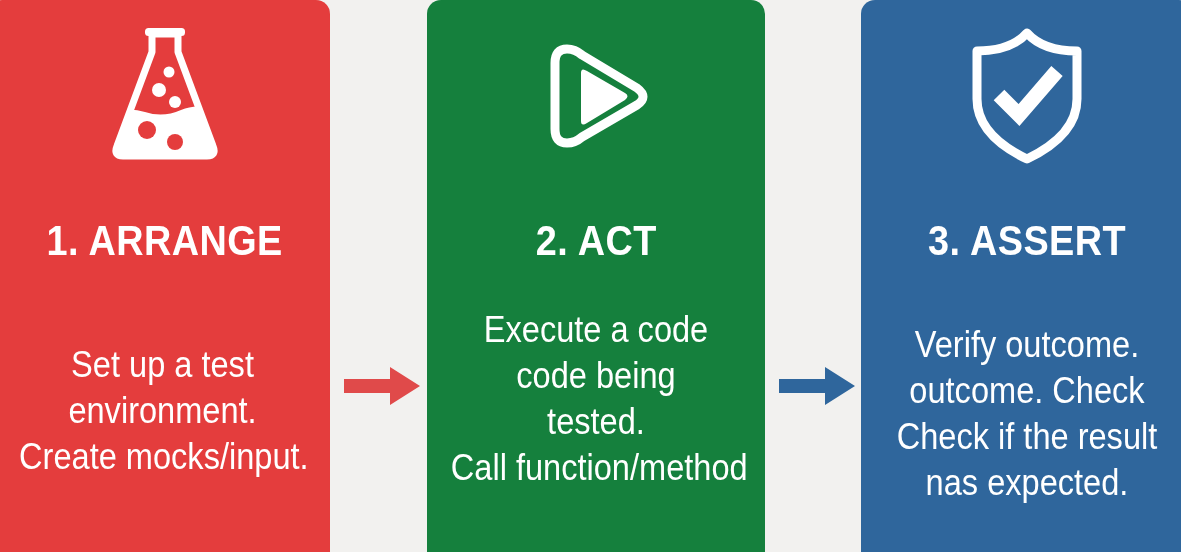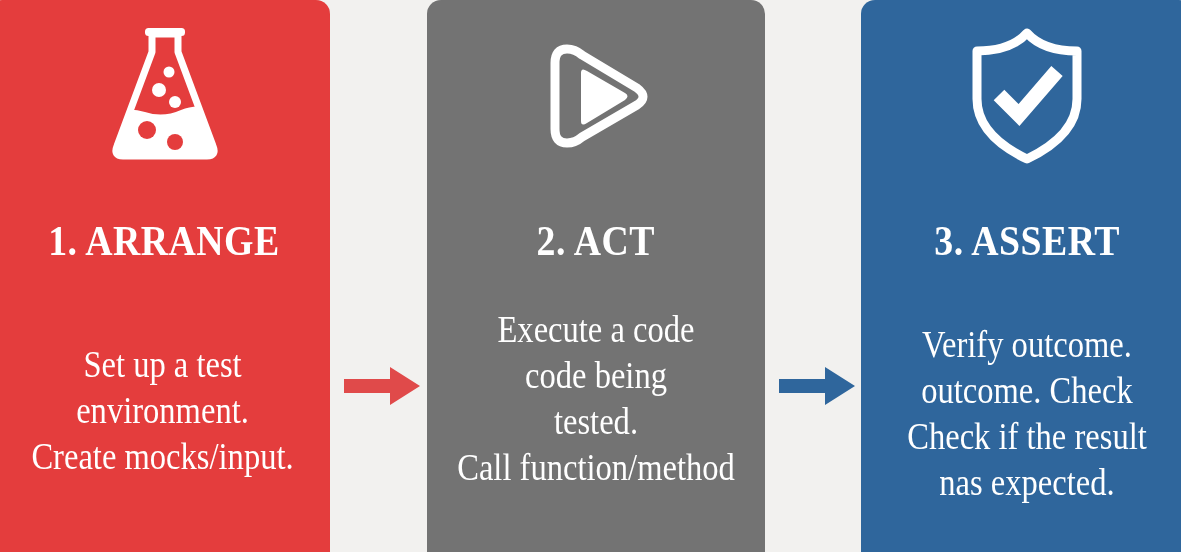--- a/index.html
+++ b/index.html
@@ -6,35 +6,35 @@
     margin: 0;
     padding: 0;
     background: #f2f1ef;
   }
   #stage {
     position: relative;
     width: 1181px;
     height: 552px;
     background: #f2f1ef;
     overflow: hidden;
-    font-family: Liberation Serif, serif;
+    font-family: Liberation Sans, sans-serif;
   }
 
   .panel {
     position: absolute;
     top: 0;
     height: 552px;
     border-radius: 14px 14px 0 0;
     box-sizing: border-box;
     display: flex;
     flex-direction: column;
     align-items: center;
   }
   .panel-arrange { left: -12px; width: 342px; background: #e43d3d; }
-  .panel-act     { left: 427px;  width: 338px; background: #737373; }
+  .panel-act     { left: 427px;  width: 338px; background: #15803d; }
   .panel-assert  { left: 861px;  width: 332px; background: #2f669c; }
 
   .icon-wrap {
     margin-top: 16px;
     height: 160px;
     display: flex;
     align-items: center;
     justify-content: center;
     width: 100%;
   }

